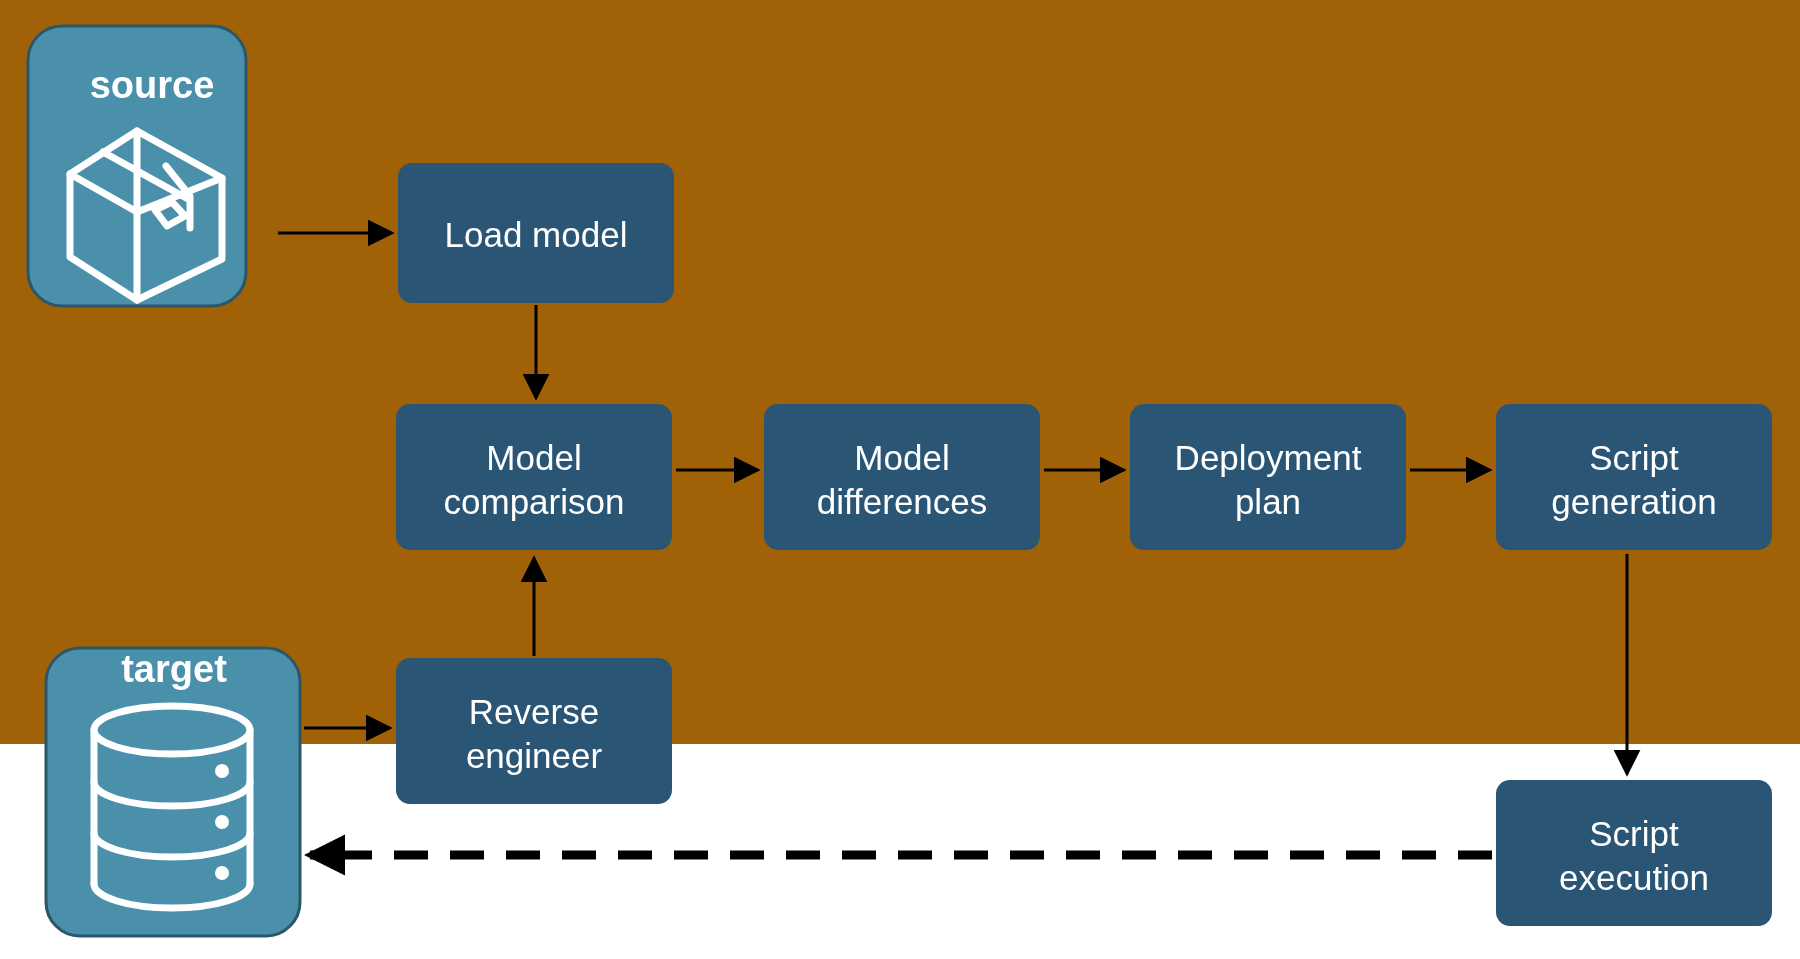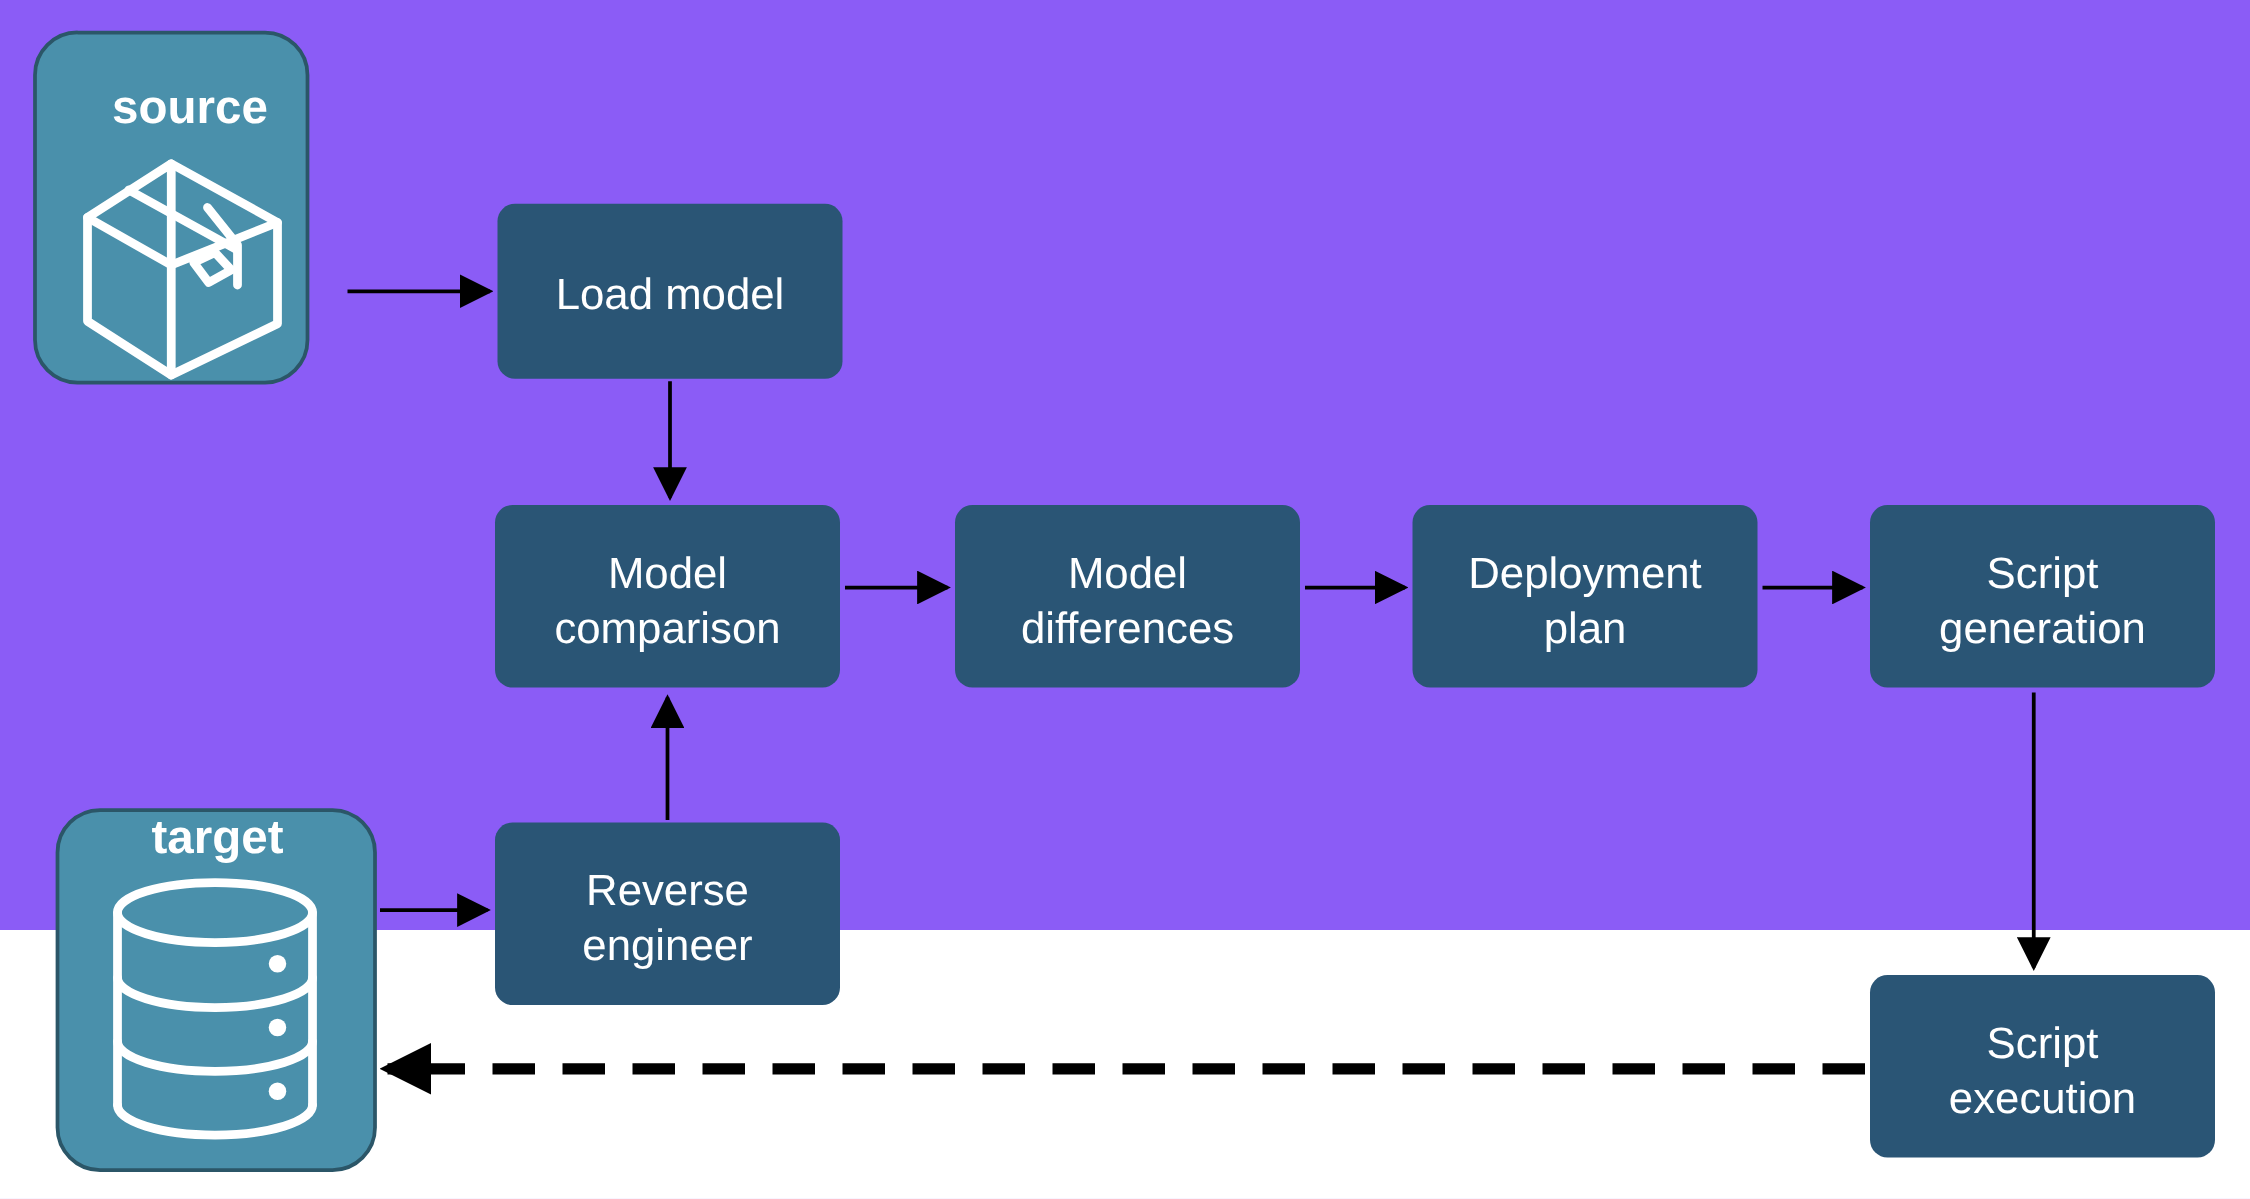--- a/index.html
+++ b/index.html
@@ -10,21 +10,21 @@
   body {
     width: 1800px;
     height: 959px;
     overflow: hidden;
     font-family: "Liberation Sans", sans-serif;
   }
   #diagram-root {
     position: relative;
     width: 1800px;
     height: 744px;
-    background: #8b5cf6;
+    background: #a16207;
   }
   svg.canvas {
     position: absolute;
     top: 0;
     left: 0;
     width: 1800px;
     height: 959px;
   }
   .endpoint-label {
     font-family: "Liberation Sans", sans-serif;

